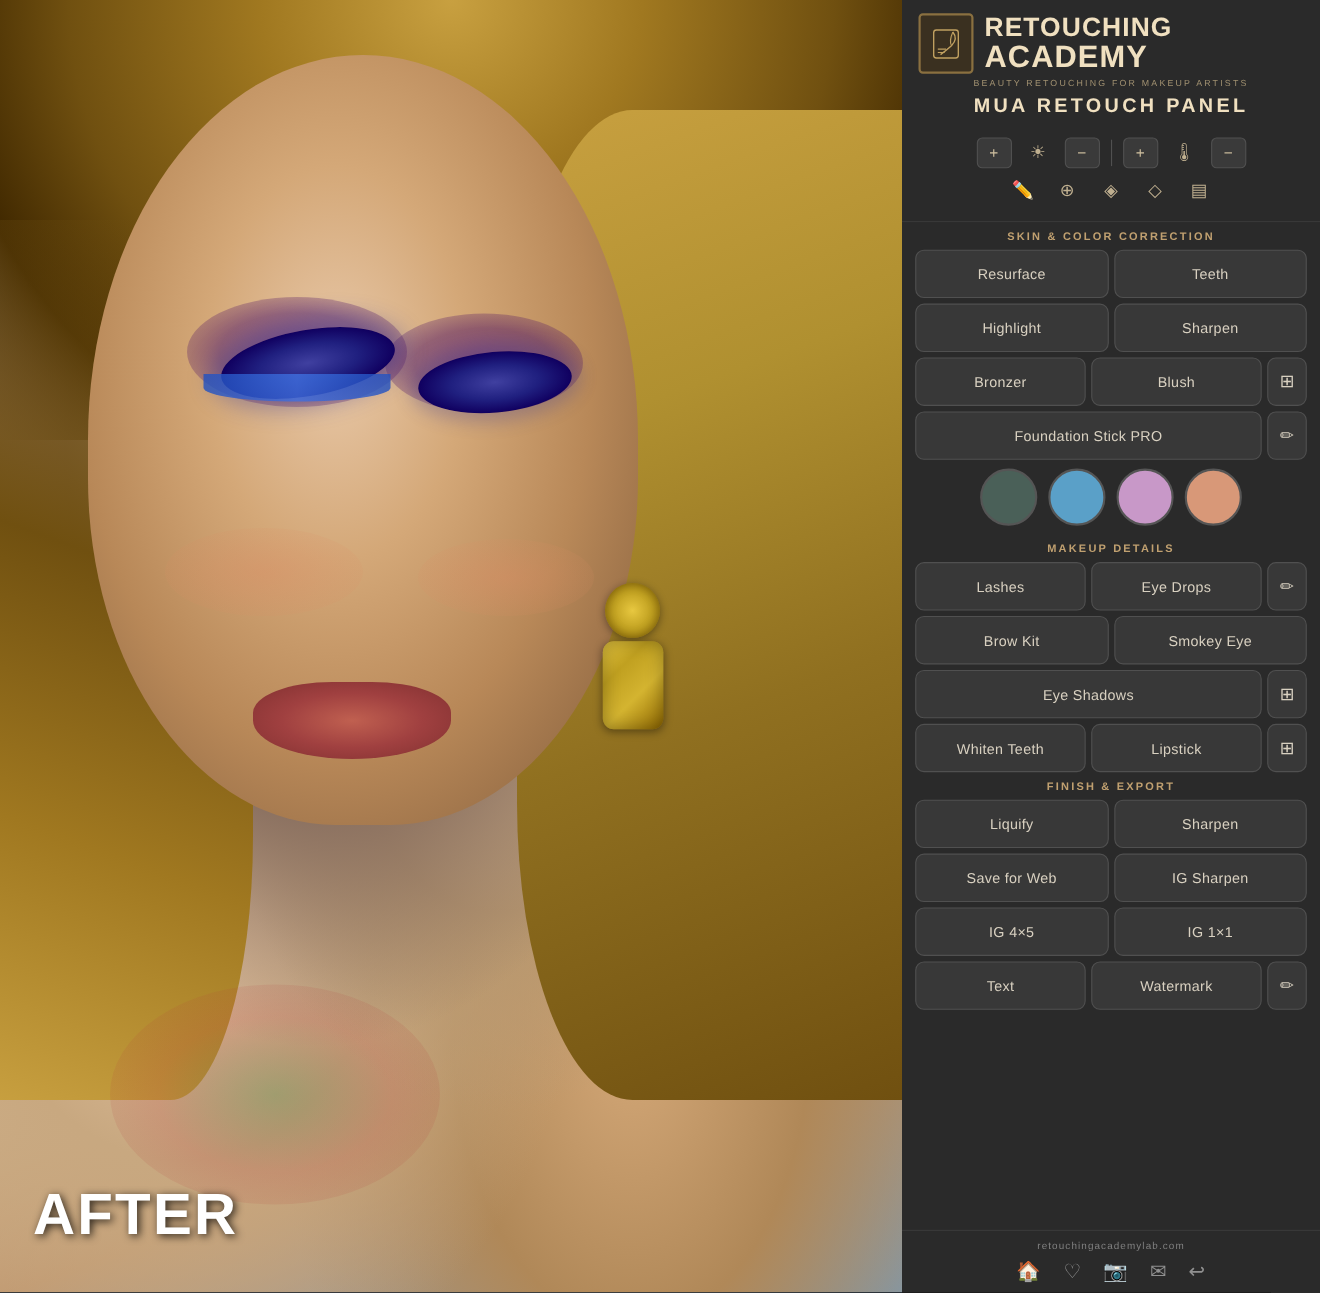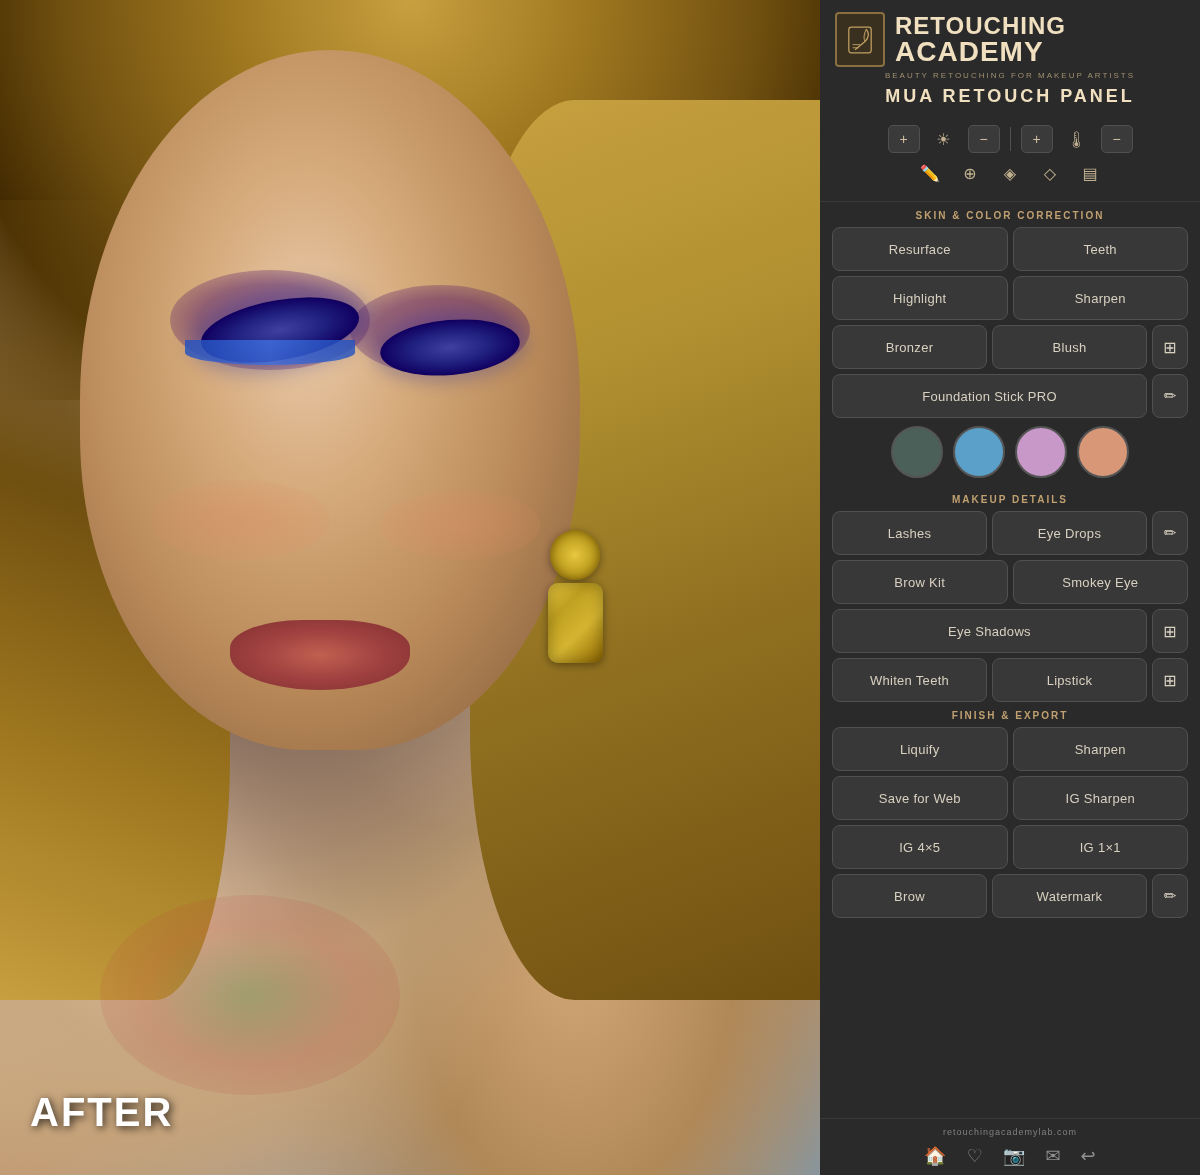--- a/index.html
+++ b/index.html
@@ -196,21 +196,21 @@
       height: 200px;
       background: radial-gradient(ellipse, rgba(60, 120, 60, 0.3) 0%, rgba(180, 60, 60, 0.2) 50%, transparent 100%);
       border-radius: 50%;
     }
 
     .after-label {
       position: absolute;
       bottom: 40px;
       left: 30px;
       color: white;
-      font-size: 40px;
+      font-size: 53px;
       font-weight: 900;
       font-family: 'Arial Black', sans-serif;
       text-shadow: 2px 2px 8px rgba(0,0,0,0.8);
       letter-spacing: 2px;
     }
 
     
     .right-panel {
       width: 380px;
       height: 1175px;
@@ -589,21 +589,21 @@
     </div>
     <div class="btn-row">
       <button class="panel-btn">Save for Web</button>
       <button class="panel-btn">IG Sharpen</button>
     </div>
     <div class="btn-row">
       <button class="panel-btn">IG 4×5</button>
       <button class="panel-btn">IG 1×1</button>
     </div>
     <div class="btn-row">
-      <button class="panel-btn">Brow</button>
+      <button class="panel-btn">Text</button>
       <button class="panel-btn">Watermark</button>
       <button class="pencil-btn">✏</button>
     </div>
   </div>
 
   <div class="panel-footer">
     <div class="footer-url">retouchingacademylab.com</div>
     <div class="footer-icons-row">
       <span class="footer-icon">🏠</span>
       <span class="footer-icon">♡</span>

